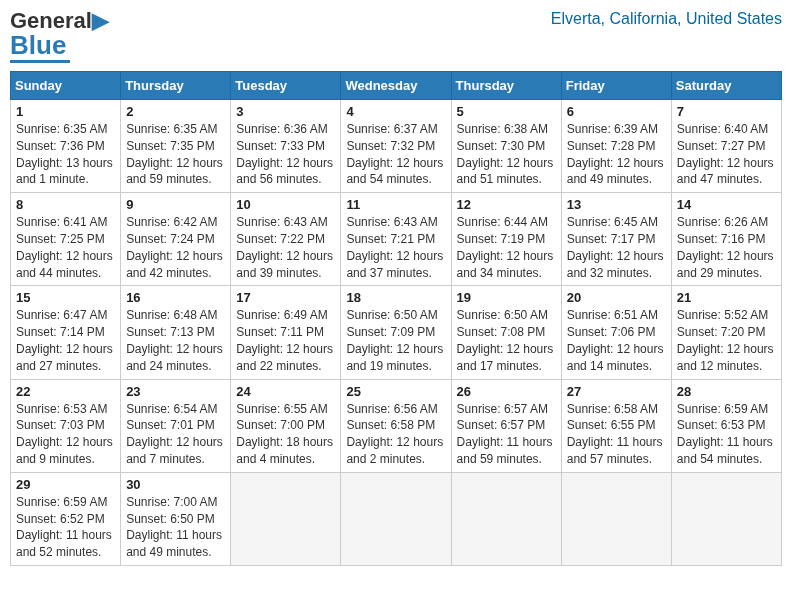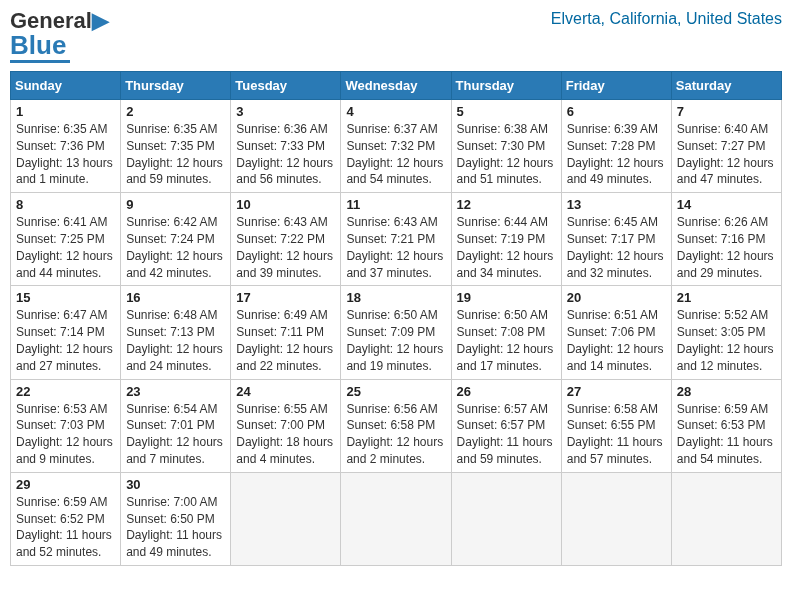--- a/index.html
+++ b/index.html
@@ -200,21 +200,21 @@
           <td>
             <div class="day-num">19</div>
             <div class="day-info"><span>Sunrise: 6:50 AM</span><br><span>Sunset: 7:08 PM</span><br><span>Daylight: 12 hours and 17 minutes.</span></div>
           </td>
           <td>
             <div class="day-num">20</div>
             <div class="day-info"><span>Sunrise: 6:51 AM</span><br><span>Sunset: 7:06 PM</span><br><span>Daylight: 12 hours and 14 minutes.</span></div>
           </td>
           <td>
             <div class="day-num">21</div>
-            <div class="day-info"><span>Sunrise: 5:52 AM</span><br><span>Sunset: 3:05 PM</span><br><span>Daylight: 12 hours and 12 minutes.</span></div>
+            <div class="day-info"><span>Sunrise: 5:52 AM</span><br><span>Sunset: 7:20 PM</span><br><span>Daylight: 12 hours and 12 minutes.</span></div>
           </td>
         </tr>
         <tr>
           <td>
             <div class="day-num">22</div>
             <div class="day-info"><span>Sunrise: 6:53 AM</span><br><span>Sunset: 7:03 PM</span><br><span>Daylight: 12 hours and 9 minutes.</span></div>
           </td>
           <td>
             <div class="day-num">23</div>
             <div class="day-info"><span>Sunrise: 6:54 AM</span><br><span>Sunset: 7:01 PM</span><br><span>Daylight: 12 hours and 7 minutes.</span></div>

